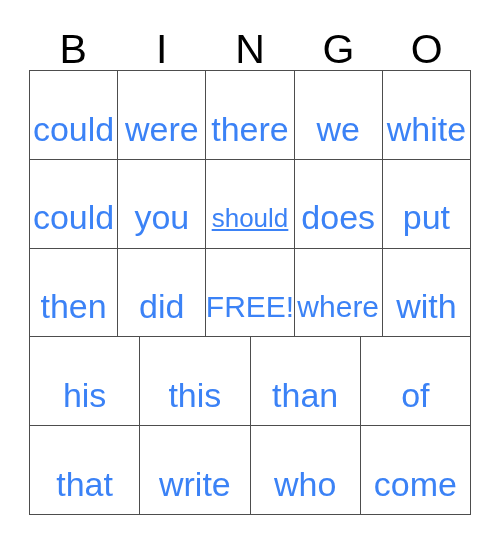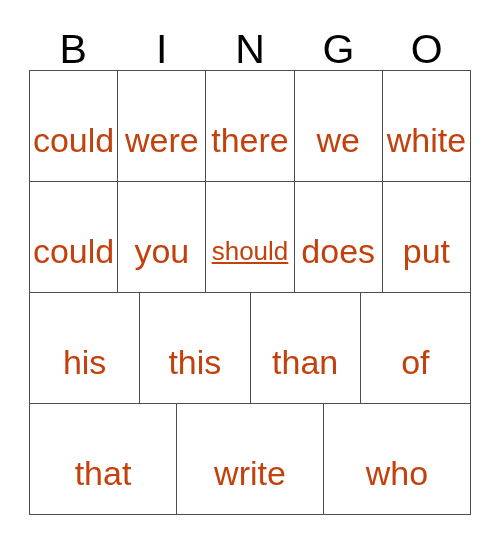--- a/index.html
+++ b/index.html
@@ -76,21 +76,21 @@
     justify-content: center;
     overflow: hidden;
     background: #ffffff;
   }
   .cell-text {
     font-size: 34px;
     font-weight: 400;
     line-height: 1.05;
     white-space: nowrap;
     text-align: left;
-    color: #c2410c;
+    color: #3b82f6;
     margin-top: 29px;
   }
   
   .cell-text.size-sm { font-size: 26px; text-decoration: underline; }
   .cell-text.size-md { font-size: 30px; }
 </style>
 </head>
 <body>
 
 <div id="card">
@@ -144,20 +144,37 @@
         <span class="cell-text size-sm">should</span>
       </div>
       <div class="cell">
         <span class="cell-text">does</span>
       </div>
       <div class="cell">
         <span class="cell-text">put</span>
       </div>
     </div>
 
+    <div class="grid-row">
+      <div class="cell">
+        <span class="cell-text">then</span>
+      </div>
+      <div class="cell">
+        <span class="cell-text">did</span>
+      </div>
+      <div class="cell">
+        <span class="cell-text size-md">FREE!</span>
+      </div>
+      <div class="cell">
+        <span class="cell-text size-md">where</span>
+      </div>
+      <div class="cell">
+        <span class="cell-text">with</span>
+      </div>
+    </div>
 
     <div class="grid-row">
       <div class="cell">
         <span class="cell-text">his</span>
       </div>
       <div class="cell">
         <span class="cell-text">this</span>
       </div>
       <div class="cell">
         <span class="cell-text">than</span>
@@ -169,17 +186,20 @@
 
     <div class="grid-row">
       <div class="cell">
         <span class="cell-text">that</span>
       </div>
       <div class="cell">
         <span class="cell-text">write</span>
       </div>
       <div class="cell">
         <span class="cell-text">who</span>
+      </div>
+      <div class="cell">
+        <span class="cell-text">come</span>
       </div>
     </div>
 
   </div>
 </div>
 
 </body></html>

